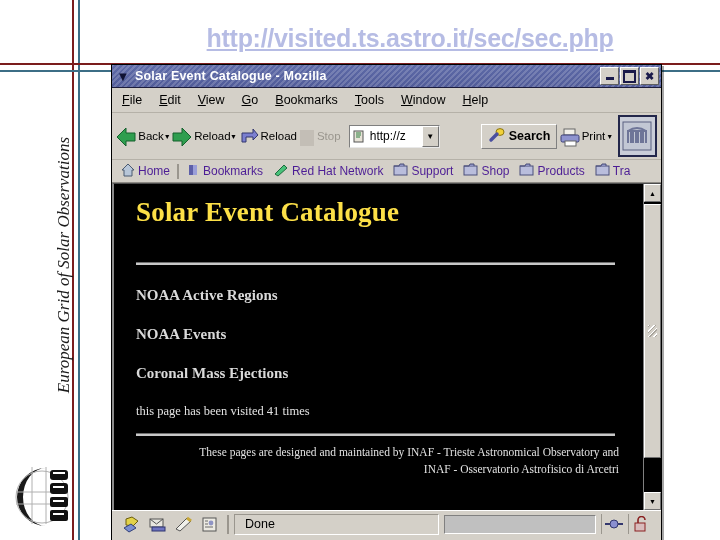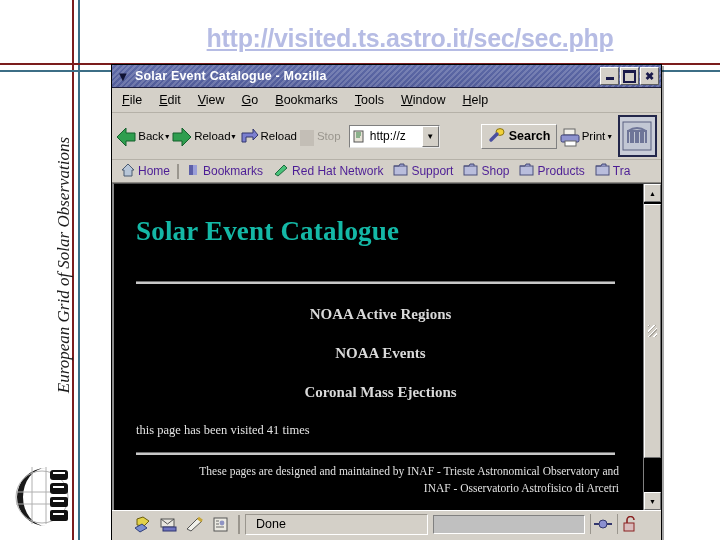--- a/index.html
+++ b/index.html
@@ -125,29 +125,29 @@
   
   #page-viewport{
     position:relative;height:326px;background:#000;display:flex;
     border-left:2px solid #8a8a8a;border-top:1px solid #4d4d4d;
   }
   #page-content{
     flex:1;position:relative;overflow:hidden;padding:10px 18px 0 10px;
   }
   #page-heading{
     font-family:"Liberation Serif",serif;font-weight:bold;font-size:27px;
-    color:#14b8a6;margin:22px 0 0 12px;letter-spacing:.2px;
+    color:#fde047;margin:3px 0 0 12px;letter-spacing:.2px;
   }
   .page-hr{
     height:2px;background:#c8c8c8;margin:34px 10px 0 12px;
     border-top:1px solid #6e6e6e;
   }
   .page-link{
     font-family:"Liberation Serif",serif;font-weight:bold;font-size:15px;
-    color:#d9d9d9;margin:22px 0 0 12px;text-align:center;
+    color:#d9d9d9;margin:22px 0 0 12px;
   }
   #visit-counter{
     font-family:"Liberation Serif",serif;font-size:12.5px;
     color:#e2e2e2;margin:22px 0 0 12px;
   }
   #page-footer{
     font-family:"Liberation Serif",serif;font-size:11.5px;color:#e2e2e2;
     text-align:right;margin:8px 6px 0 20px;line-height:1.45;
   }
   
@@ -165,21 +165,21 @@
     position:absolute;left:0;right:0;top:2px;height:252px;background:#d4d0c8;
     border:1px solid #fff;border-right-color:#707070;border-bottom-color:#707070;
     display:flex;align-items:center;justify-content:center;
   }
   #sb-grip{width:9px;height:12px;
     background:repeating-linear-gradient(135deg,#fff 0 1px,#a8a49c 1px 2px,#d4d0c8 2px 4px);}
 
   
   #statusbar{
     height:26px;display:flex;align-items:center;background:#d4d0c8;
-    border-top:1px solid #fff;padding:0 19px;gap:2px;
+    border-top:1px solid #fff;padding:0 8px;gap:2px;
   }
   .comp-icon{width:24px;height:20px;display:flex;align-items:center;justify-content:center;}
   #status-sep{width:2px;height:19px;background:#9a968e;margin:0 3px;}
   #status-text{
     flex:1;height:19px;display:flex;align-items:center;padding-left:10px;
     font-size:12.5px;color:#000;border:1px solid #9a968e;
     border-right-color:#fff;border-bottom-color:#fff;background:#d4d0c8;
   }
   #progress-area{
     width:150px;height:17px;margin:0 3px;background:#c0c0c0;

